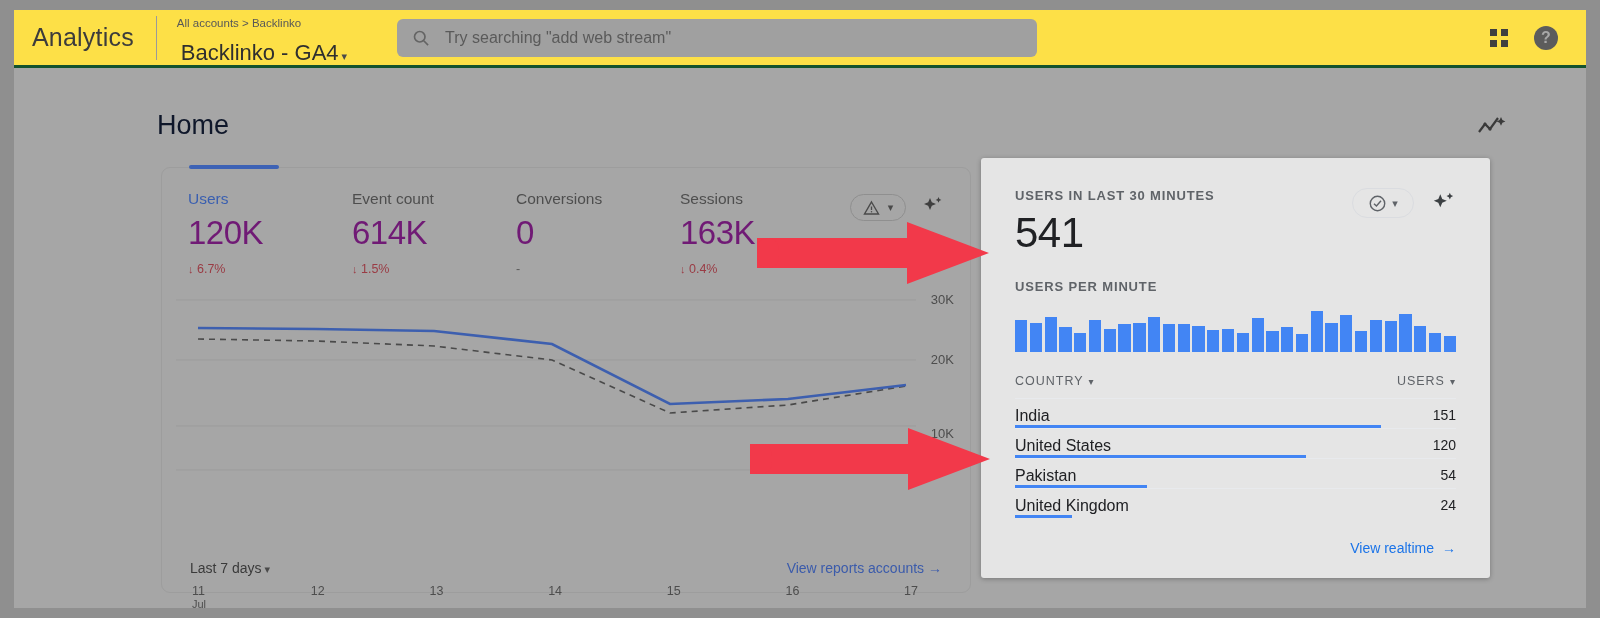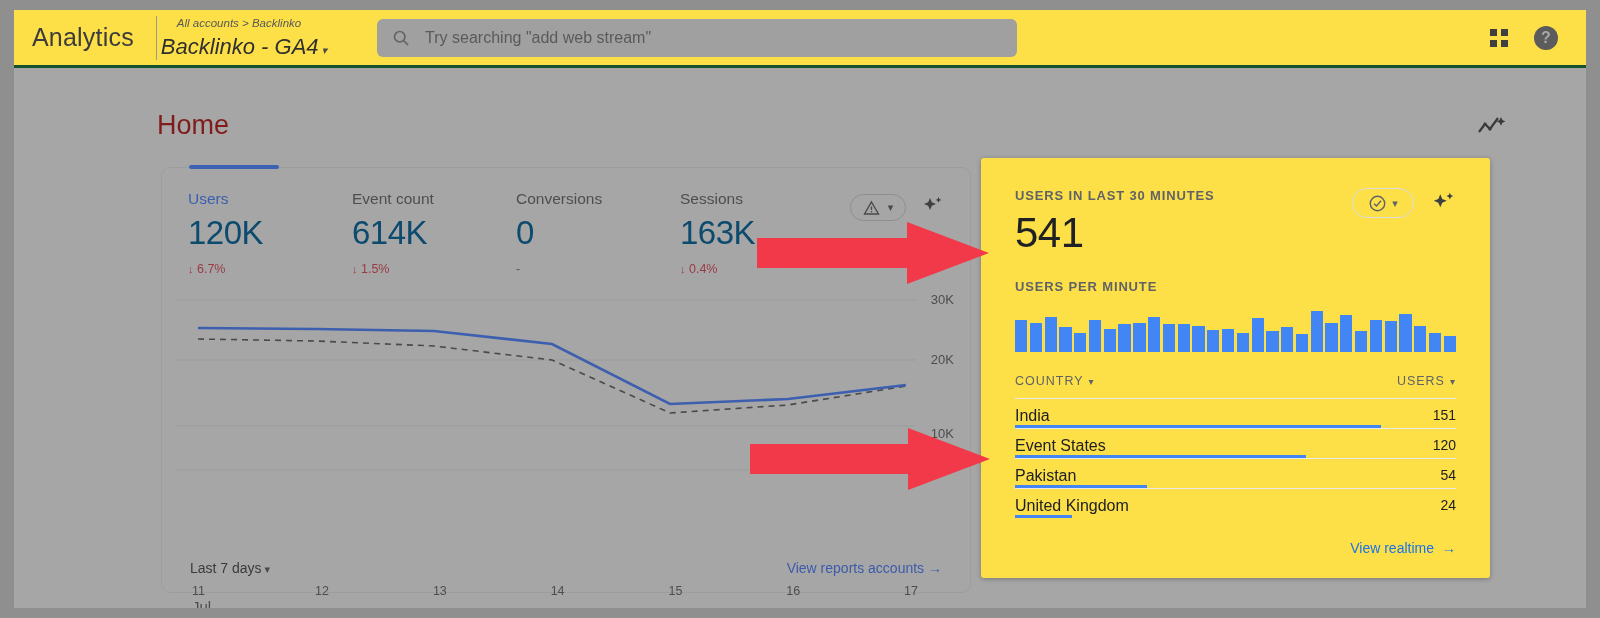--- a/index.html
+++ b/index.html
@@ -33,30 +33,30 @@
     border-bottom: 3px solid #14532d;
   }
   .brand {
     font-size: 25px; color: #3c3c3c; letter-spacing: .2px;
     padding: 0 22px 0 18px;
     font-family: "Liberation Sans", sans-serif;
   }
   .prop-sel {
     position: relative;
     border-left: 1px solid #9a9a9a;
-    padding: 0 18px 0 4px;
+    padding: 0 18px 0 24px;
     height: 44px;
-    display: flex; flex-direction: column; justify-content: flex-end; font-style: italic;
+    display: flex; flex-direction: column; justify-content: flex-start;
   }
   .crumb {
     font-size: 11.5px; color: #585858;
     position: absolute; top: 1px; left: 20px; white-space: nowrap;
   }
   .prop-name {
-    font-size: 22px; color: #2f2f2f; margin-top: 14px; white-space: nowrap;
+    font-size: 22px; color: #2f2f2f; margin-top: 24px; white-space: nowrap;
   }
   .caret { font-size: 11px; color: #4a4a4a; margin-left: 3px; }
   .search-box {
     margin-left: 32px;
     width: 640px; height: 38px;
     background: #a0a0a0;
     border-radius: 6px;
     display: flex; align-items: center;
     padding: 0 14px;
   }
@@ -71,21 +71,21 @@
   .help-ico {
     width: 24px; height: 24px; border-radius: 50%;
     background: #5c5c5c; color: #a8a8a8;
     font-size: 16px; line-height: 24px; text-align: center; font-weight: bold;
   }
 
   
   .page { position: absolute; left: 0; top: 58px; width: 100%; height: 540px; }
   .page-title {
     position: absolute; left: 143px; top: 42px;
-    font-size: 27px; color: #7f1d1d;
+    font-size: 27px; color: #0f172a;
   }
   .insights-ico { position: absolute; right: 80px; top: 46px; width: 30px; height: 26px; }
 
   
   .card-main {
     position: absolute; left: 147px; top: 99px;
     width: 810px; height: 426px;
     border: 1px solid #9d9d9d;
     border-radius: 9px;
     background: #a6a6a6;
@@ -94,21 +94,21 @@
     position: absolute; left: 27px; top: -3px; width: 90px; height: 4px;
     background: #3d62b5; border-radius: 2px;
   }
   .metrics {
     position: absolute; left: 0; top: 22px; width: 100%;
     display: flex; padding: 0 26px;
   }
   .metric { width: 164px; }
   .metric .m-label { font-size: 15.5px; color: #4e4e4e; }
   .metric.active .m-label { color: #3a5fb0; }
-  .metric .m-value { font-size: 33px; color: #0c4a6e; margin-top: 6px; letter-spacing: -.5px; }
+  .metric .m-value { font-size: 33px; color: #701a75; margin-top: 6px; letter-spacing: -.5px; }
   .metric .m-delta { font-size: 12.5px; color: #9a3b44; margin-top: 10px; }
   .metric .m-delta.none { color: #5a5a5a; }
   .arrow-dn { font-size: 11px; }
   .metric-actions {
     margin-left: auto; display: flex; align-items: flex-start; gap: 14px; padding-top: 4px;
   }
   .warn-chip {
     width: 56px; height: 27px; border: 1px solid #8f8f8f; border-radius: 14px;
     display: flex; align-items: center; justify-content: center; gap: 5px;
   }
@@ -118,33 +118,33 @@
   .chart-area { position: absolute; left: 0; top: 130px; width: 100%; height: 230px; }
   .chart-svg { position: absolute; left: 14px; top: 0; }
   .ylab {
     position: absolute; right: 16px; font-size: 13px; color: #4d4d4d;
   }
   .xlabels {
     position: absolute; left: 30px; top: 286px; width: 726px;
     display: flex; justify-content: space-between;
   }
   .xlab { font-size: 12.5px; color: #4d4d4d; }
-  .xlab small { display: block; font-size: 15px; }
+  .xlab small { display: block; font-size: 11px; }
   .card-footer {
     position: absolute; left: 0; bottom: 16px; width: 100%;
     display: flex; align-items: center; padding: 0 28px;
   }
   .daterange { font-size: 14px; color: #3a3a3a; }
   .snapshot-link { margin-left: auto; font-size: 14px; color: #3b5bab; }
 
   
   .card-rt {
     position: absolute; left: 981px; top: 158px;
     width: 509px; height: 420px;
-    background: #fde047;
+    background: #e5e5e5;
     border-radius: 3px;
     box-shadow: 0 1px 5px rgba(0,0,0,.28);
     z-index: 20;
   }
   .rt-inner { position: relative; padding: 30px 34px 0 34px; height: 100%; }
   .rt-head { display: flex; align-items: flex-start; }
   .rt-caption {
     font-size: 13px; color: #5f6368; letter-spacing: .85px; font-weight: bold;
   }
   .rt-big { font-size: 42px; color: #202124; margin-top: 6px; letter-spacing: -.5px; }
@@ -387,21 +387,21 @@
         </div>
       </div>
 
       <div class="rows">
         <div class="row">
           <span class="r-name">India</span>
           <span class="r-val">151</span>
           <span class="r-bar" style="width:83%"></span>
         </div>
         <div class="row">
-          <span class="r-name">Event States</span>
+          <span class="r-name">United States</span>
           <span class="r-val">120</span>
           <span class="r-bar" style="width:66%"></span>
         </div>
         <div class="row">
           <span class="r-name">Pakistan</span>
           <span class="r-val">54</span>
           <span class="r-bar" style="width:30%"></span>
         </div>
         <div class="row">
           <span class="r-name">United Kingdom</span>

